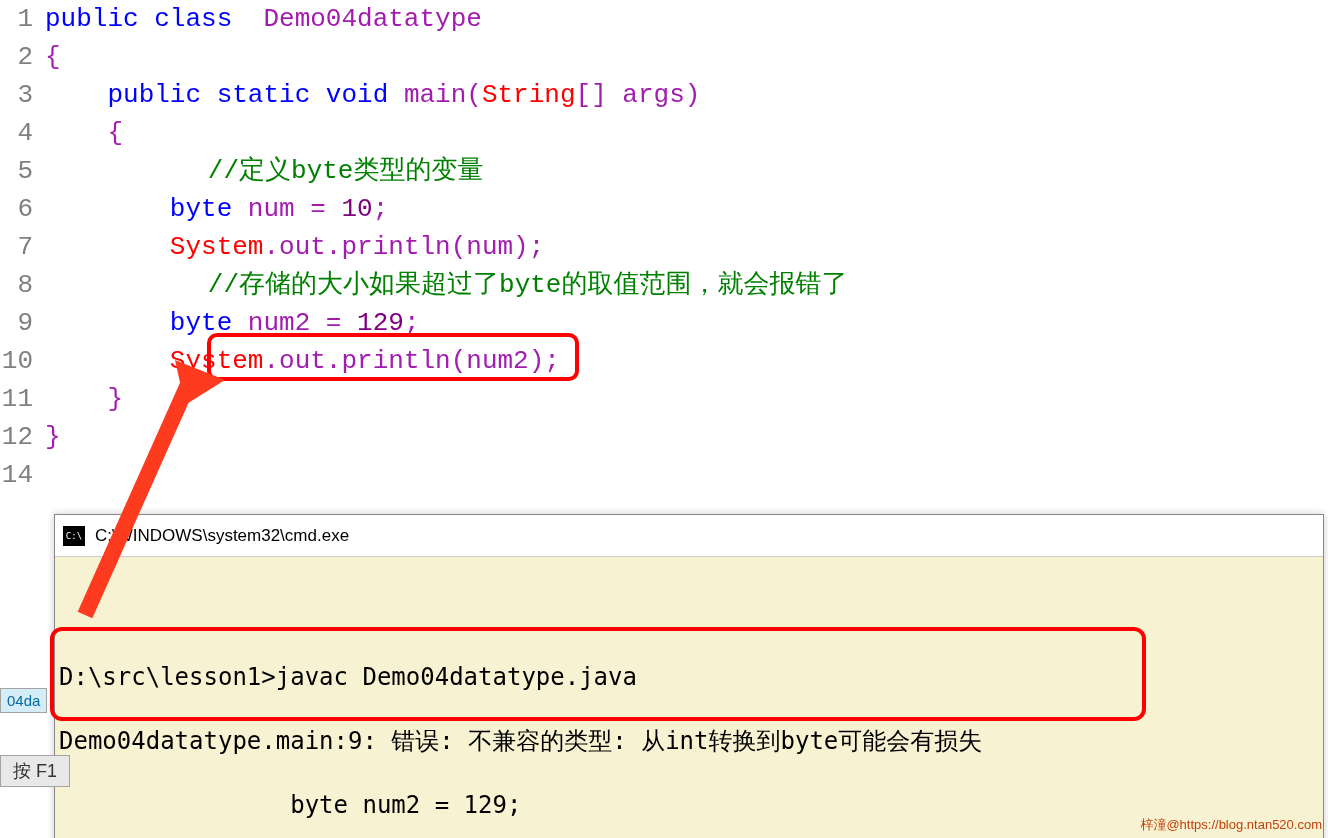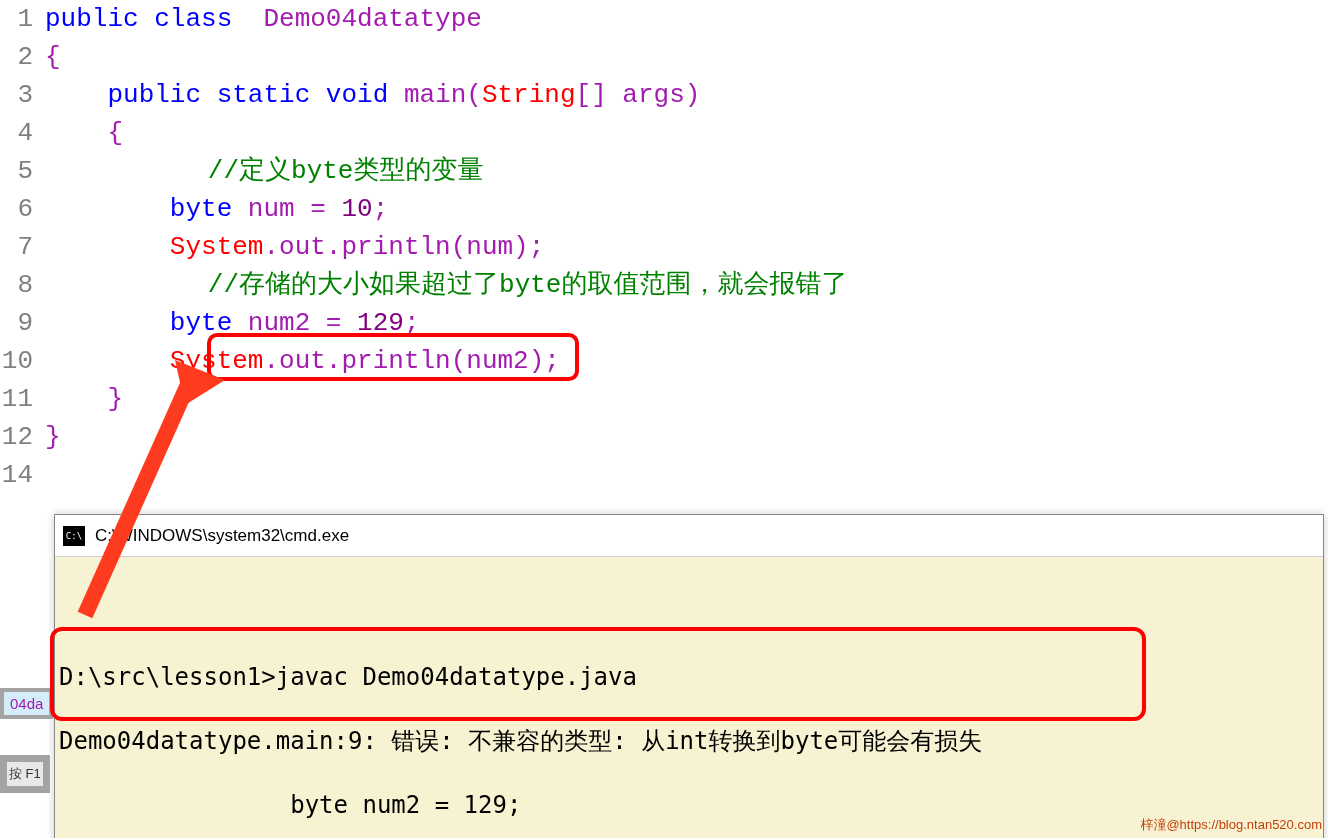--- a/index.html
+++ b/index.html
@@ -144,35 +144,35 @@
       border-radius: 12px;
       pointer-events: none;
       z-index: 10;
     }
 
     .left-fragment {
       position: absolute;
       left: 0;
       top: 688px;
       background: #d4edf9;
-      border: 4px solid #a3a3a3;
+      border: 1px solid #a3a3a3;
       font-size: 15px;
       padding: 3px 6px;
-      color: #a21caf;
+      color: #0369a1;
       font-family: 'Microsoft YaHei', Arial, sans-serif;
     }
 
     .left-fragment-2 {
       position: absolute;
       left: 0;
       top: 755px;
       background: #e8e8e8;
-      border: 7px solid #a3a3a3;
-      font-size: 13px;
-      padding: 3px 2px;
+      border: 1px solid #a3a3a3;
+      font-size: 18px;
+      padding: 3px 12px;
       color: #333;
       font-family: 'Microsoft YaHei', Arial, sans-serif;
     }
 
     .watermark {
       position: absolute;
       right: 6px;
       bottom: 4px;
       font-size: 13px;
       color: #c2410c;

